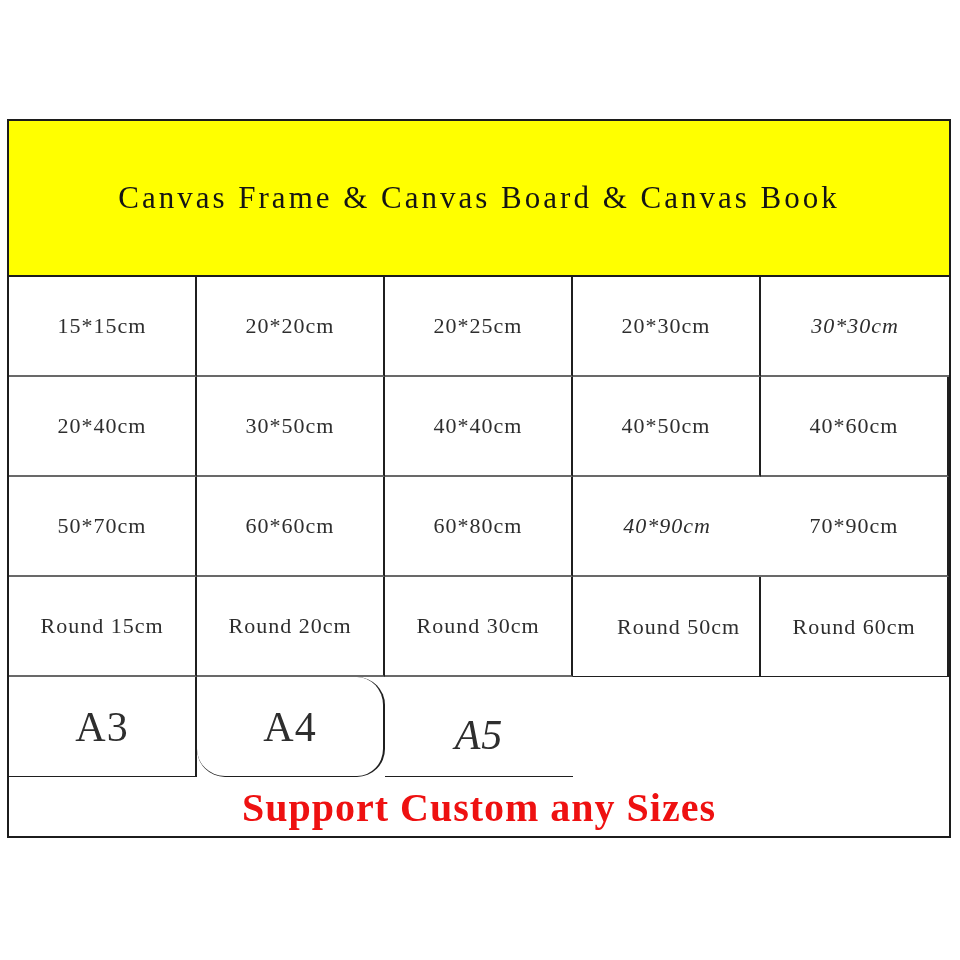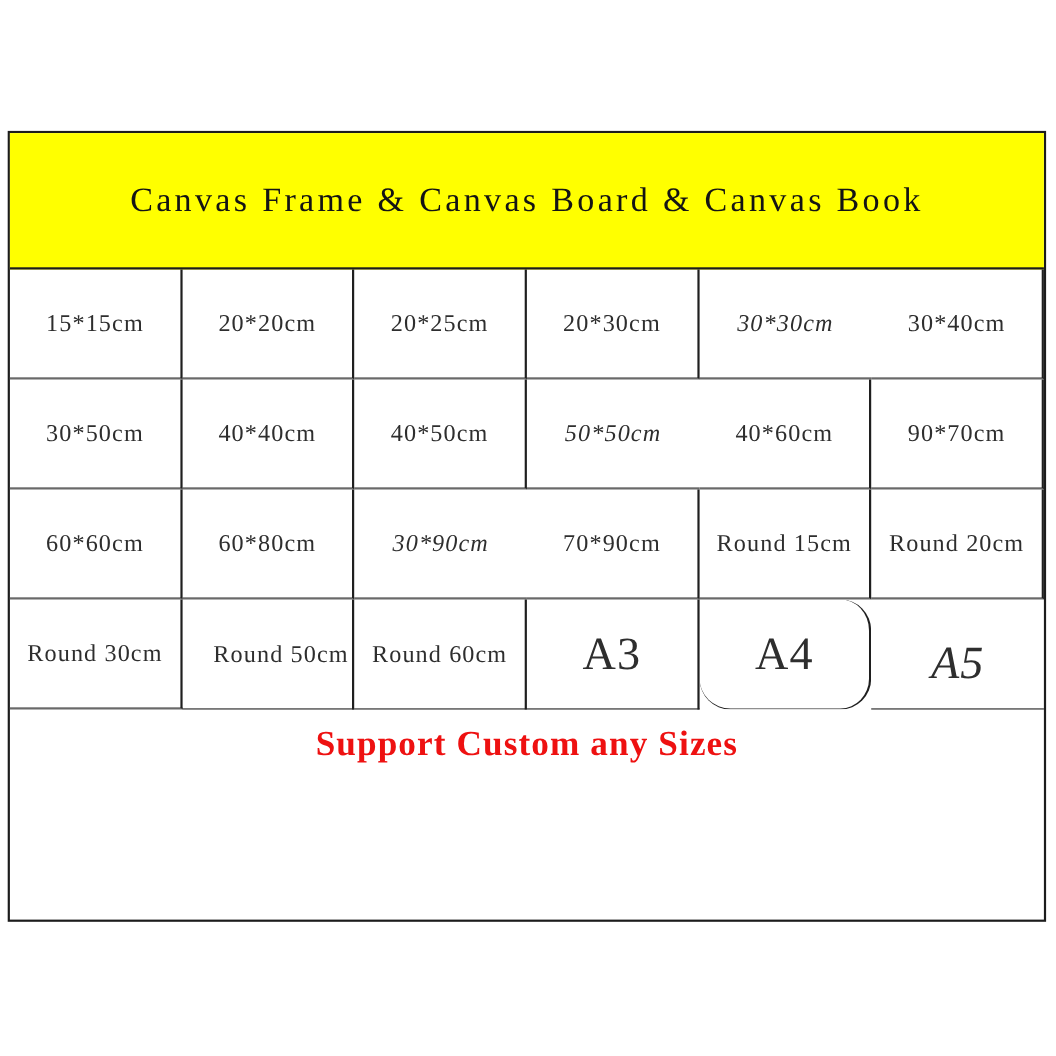--- a/index.html
+++ b/index.html
@@ -17,38 +17,38 @@
     top: 119px;
     width: 944px;
     height: 719px;
     box-sizing: border-box;
     border: 2px solid var(--outer-border, #1c1c1c);
     background: #ffffff;
   }
 
   .banner {
     box-sizing: border-box;
-    height: 124px;
+    height: 156px;
     background: var(--header-bg, #ffff00);
     border-bottom: 2px solid var(--outer-border, #1c1c1c);
     display: flex;
     align-items: center;
     justify-content: center;
   }
 
   .banner .title {
     font-size: 31px;
     letter-spacing: 3px;
     color: var(--title-text, #141414);
     white-space: nowrap;
   }
 
   .grid {
     display: grid;
-    grid-template-columns: repeat(6, 1fr);
+    grid-template-columns: repeat(5, 1fr);
     grid-auto-rows: 100px;
   }
 
   .cell {
     box-sizing: border-box;
     display: flex;
     align-items: center;
     justify-content: center;
     font-size: 22px;
     letter-spacing: 1px;
@@ -64,21 +64,21 @@
 
   .footer {
     box-sizing: border-box;
     height: 61px;
     display: flex;
     align-items: center;
     justify-content: center;
   }
 
   .footer .note {
-    font-size: 32px;
+    font-size: 40px;
     font-weight: bold;
     letter-spacing: 1px;
     color: var(--footer-text, #ee1111);
     white-space: nowrap;
   }
 </style>
 </head>
 <body>
 
 <div class="sheet">
@@ -88,31 +88,30 @@
   </div>
 
   <div class="grid">
 
     <div class="cell">15*15cm</div>
     <div class="cell">20*20cm</div>
     <div class="cell">20*25cm</div>
     <div class="cell">20*30cm</div>
     <div class="cell last-col">30*30cm</div>
 
-    <div class="cell">30*40cm</div>
+    <div class="cell">20*40cm</div>
     <div class="cell">30*50cm</div>
     <div class="cell">40*40cm</div>
     <div class="cell">40*50cm</div>
-    <div class="cell last-col">50*50cm</div>
 
     <div class="cell">40*60cm</div>
-    <div class="cell">90*70cm</div>
+    <div class="cell">50*70cm</div>
     <div class="cell">60*60cm</div>
     <div class="cell">60*80cm</div>
-    <div class="cell last-col">30*90cm</div>
+    <div class="cell last-col">40*90cm</div>
 
     <div class="cell">70*90cm</div>
     <div class="cell">Round 15cm</div>
     <div class="cell">Round 20cm</div>
     <div class="cell">Round 30cm</div>
 
     <div class="cell row5" style="border-bottom-color: var(--grid-line-v, #1f1f1f); border-bottom-width: 1px; padding-left: 25px;">Round 50cm</div>
     <div class="cell" style="border-bottom-color: var(--grid-line-v, #1f1f1f); border-bottom-width: 1px;">Round 60cm</div>
     <div class="cell large" style="border-bottom-color: var(--grid-line-v, #1f1f1f); border-bottom-width: 1px;">A3</div>
     <div class="cell large" style="border-bottom-color: var(--grid-line-v, #1f1f1f); border-bottom-width: 1px; border-radius: 28px;">A4</div>

